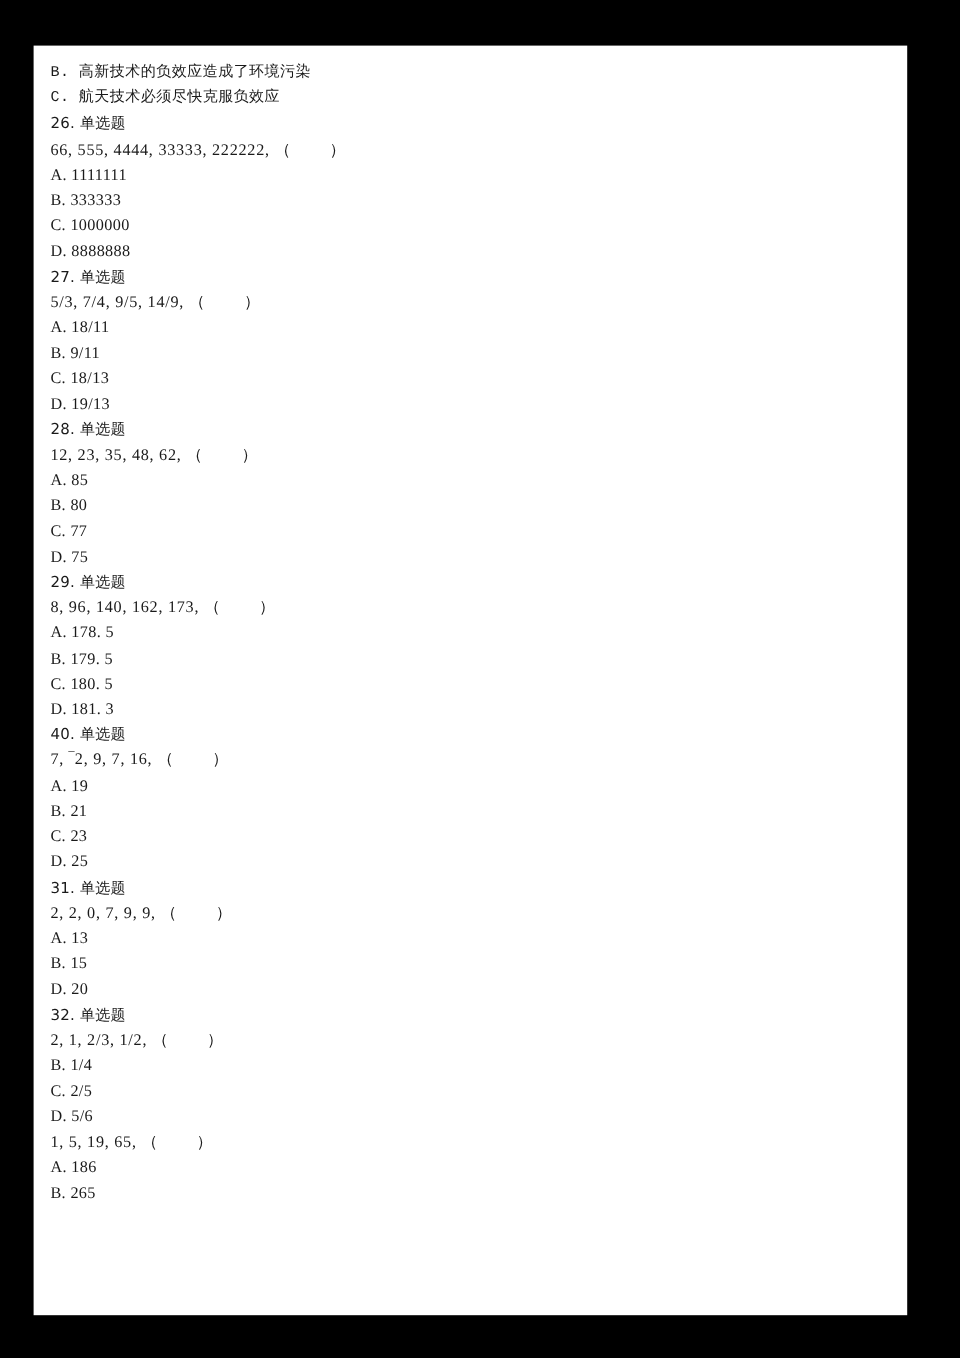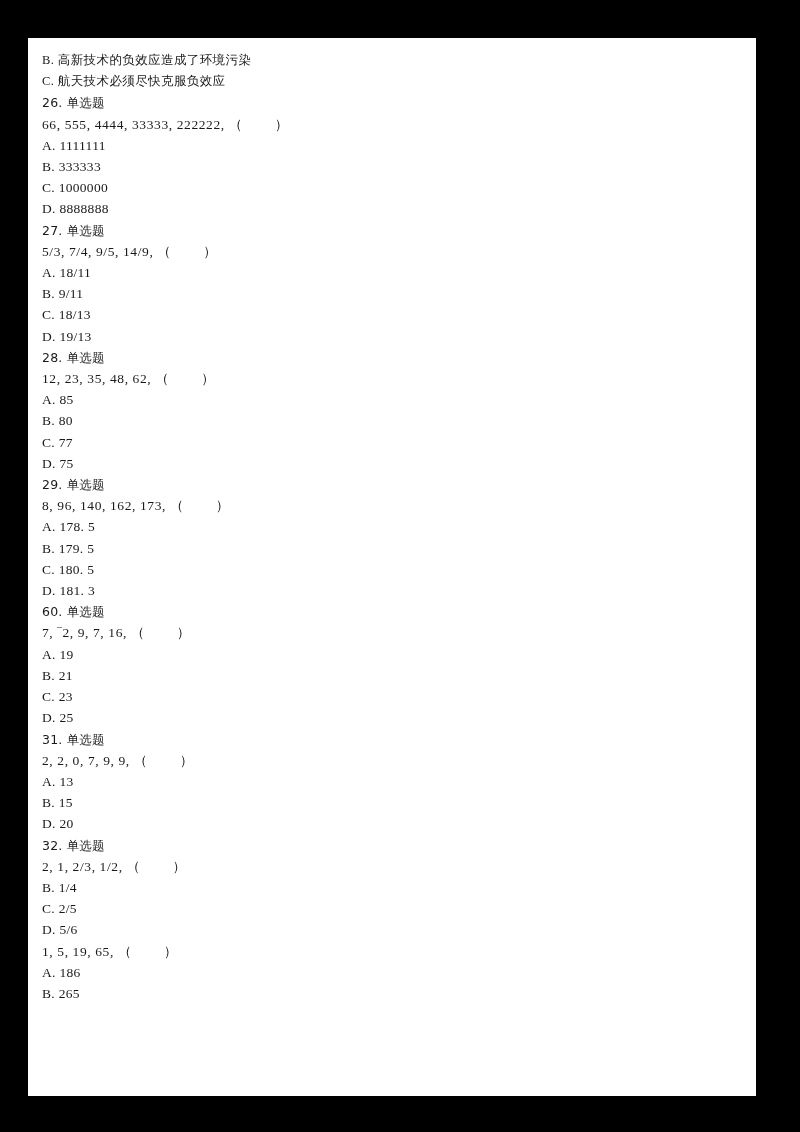--- a/index.html
+++ b/index.html
@@ -37,21 +37,21 @@
   }
   .stem {
     font-family: "Liberation Serif", "DejaVu Serif", serif;
     letter-spacing: 0.6px;
   }
   .choice {
     font-family: "Liberation Serif", "DejaVu Serif", serif;
     letter-spacing: 0.3px;
   }
   .cn {
-    font-family: Liberation Serif, serif;
+    font-family: Liberation Mono, monospace;
     font-size: 12.5px;
     letter-spacing: 0.4px;
   }
 </style>
 </head>
 <body>
 
 <div id="page">
   <div id="content">
 
@@ -79,21 +79,21 @@
     <div class="line choice">C. 77</div>
     <div class="line choice">D. 75</div>
 
     <div class="line q-head">29. 单选题</div>
     <div class="line stem">8, 96, 140, 162, 173, （        ）</div>
     <div class="line choice">A. 178. 5</div>
     <div class="line choice">B. 179. 5</div>
     <div class="line choice">C. 180. 5</div>
     <div class="line choice">D. 181. 3</div>
 
-    <div class="line q-head">60. 单选题</div>
+    <div class="line q-head">40. 单选题</div>
     <div class="line stem">7, ‾2, 9, 7, 16, （        ）</div>
     <div class="line choice">A. 19</div>
     <div class="line choice">B. 21</div>
     <div class="line choice">C. 23</div>
     <div class="line choice">D. 25</div>
 
     <div class="line q-head">31. 单选题</div>
     <div class="line stem">2, 2, 0, 7, 9, 9, （        ）</div>
     <div class="line choice">A. 13</div>
     <div class="line choice">B. 15</div>

